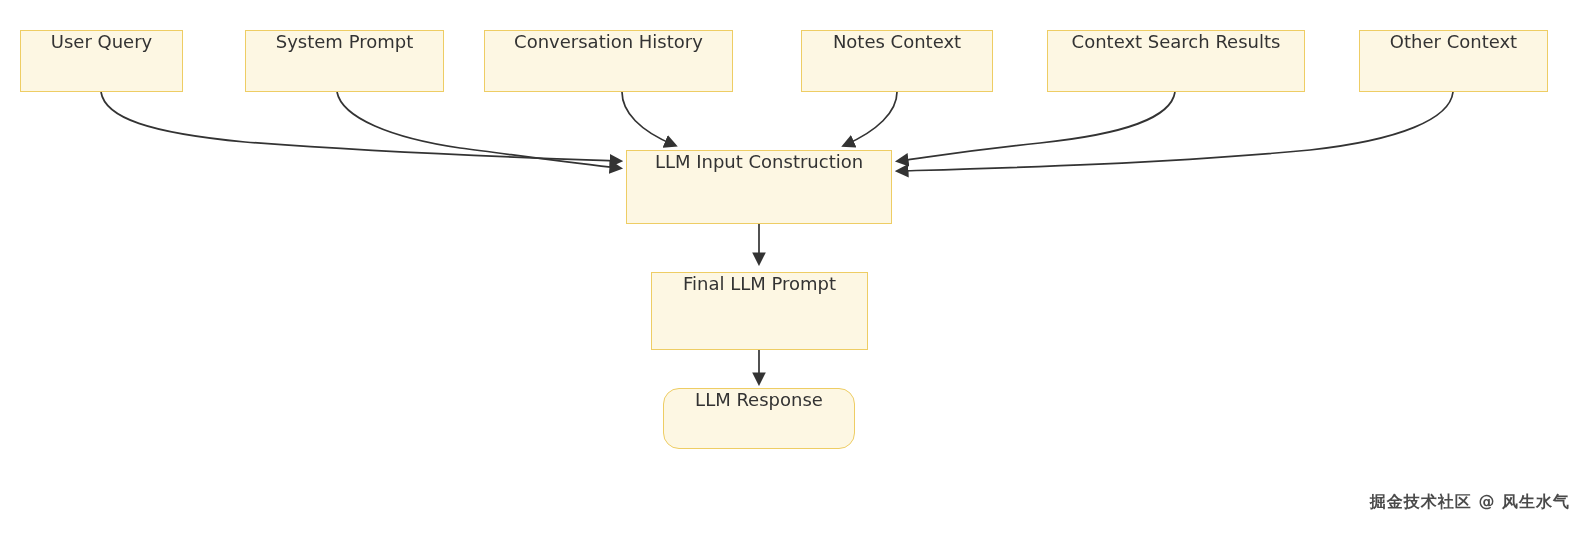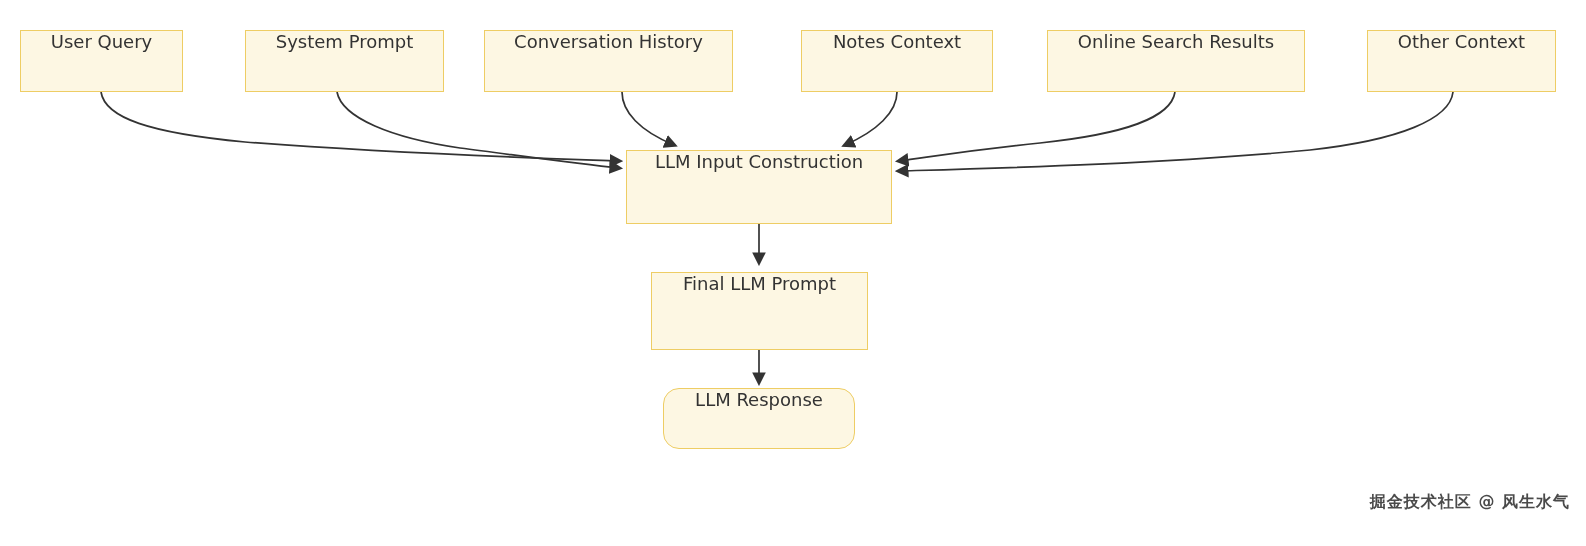--- a/index.html
+++ b/index.html
@@ -87,24 +87,24 @@
 
   <div class="node" style="left:476px; top:30px; width:249px; height:62px;margin-left:8px;">
     <span>Conversation History</span>
   </div>
 
   <div class="node" style="left:801px; top:30px; width:192px; height:62px;">
     <span>Notes Context</span>
   </div>
 
   <div class="node" style="left:1047px; top:30px; width:258px; height:62px;">
-    <span>Online Search Results</span>
+    <span>Context Search Results</span>
   </div>
 
-  <div class="node" style="left:1359px; top:30px; width:189px; height:62px;margin-left:8px;">
+  <div class="node" style="left:1359px; top:30px; width:189px; height:62px;">
     <span>Other Context</span>
   </div>
 
   <div class="node" style="left:626px; top:150px; width:266px; height:74px;">
     <span>LLM Input Construction</span>
   </div>
 
   <div class="node" style="left:651px; top:272px; width:217px; height:78px;">
     <span>Final LLM Prompt</span>
   </div>

